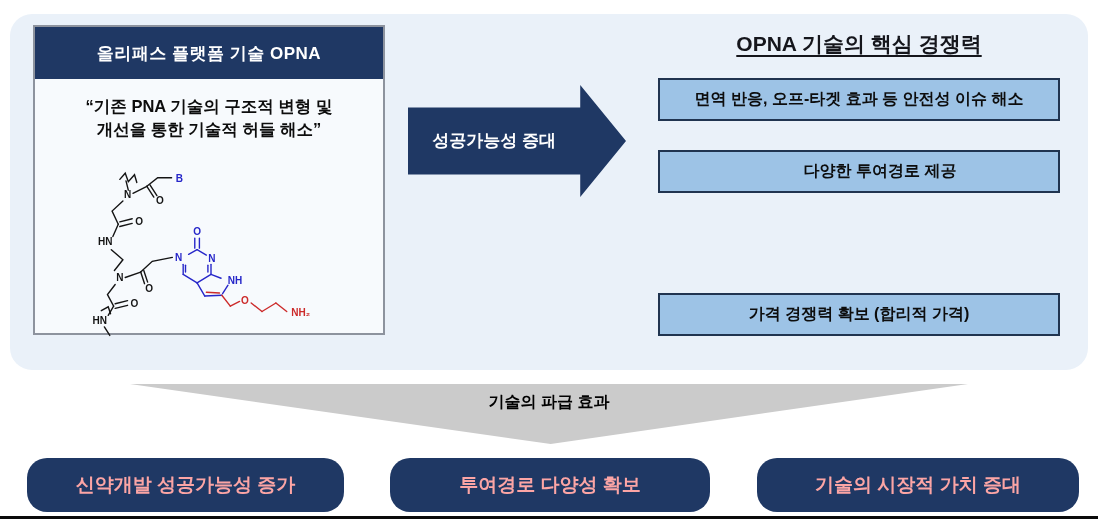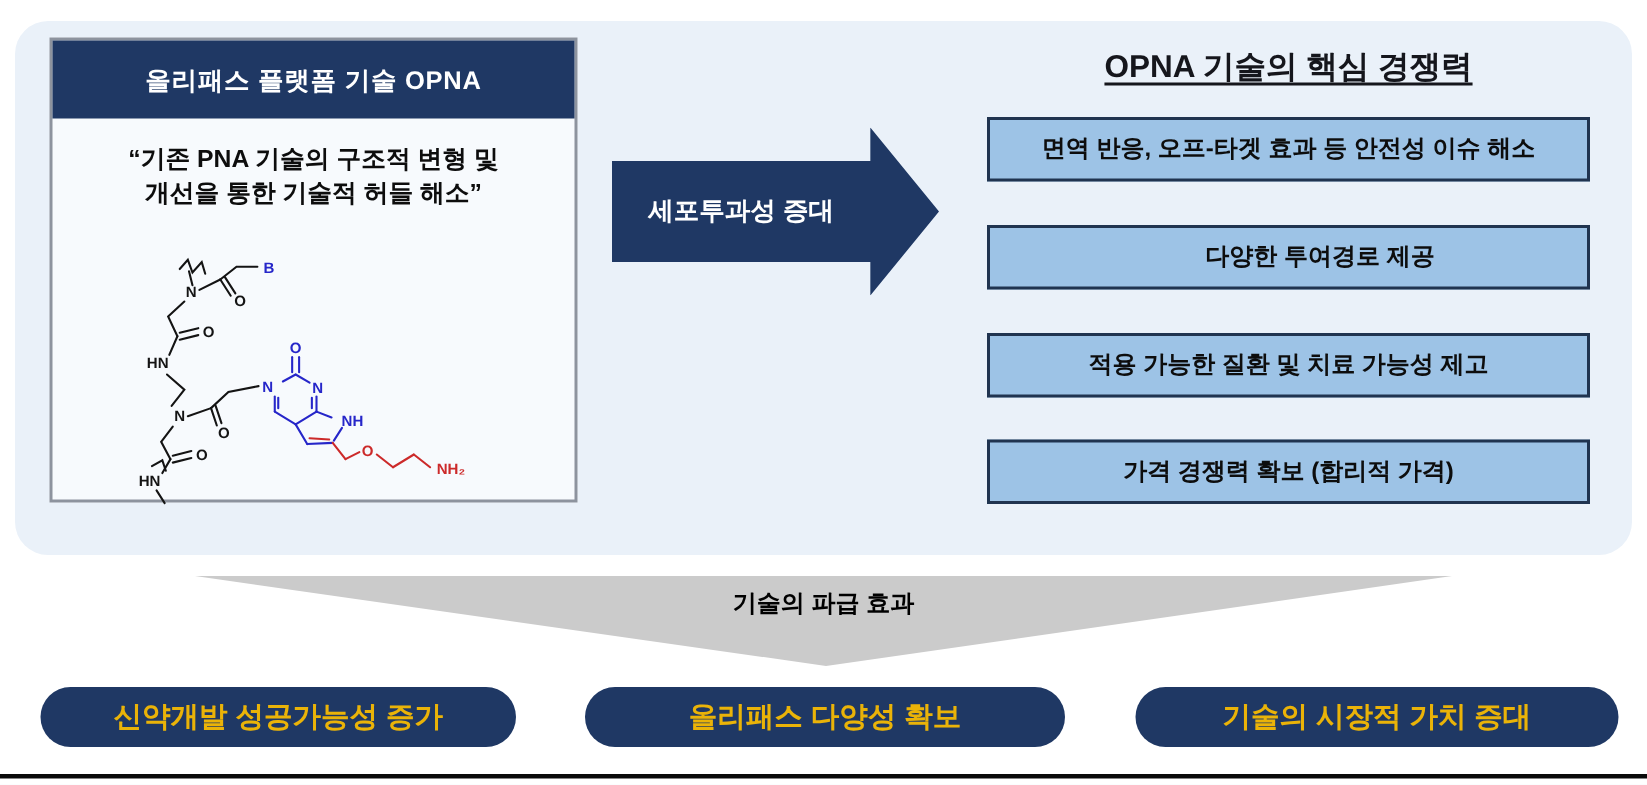--- a/index.html
+++ b/index.html
@@ -37,23 +37,23 @@
     font-size:16px;font-weight:700;color:#0d0d0d;white-space:nowrap;}
   .bb1{top:78px;} .bb2{top:150px;padding-left:42px;} .bb3{top:222px;} .bb4{top:293px;}
 
   
   .funnel{position:absolute;left:130px;top:384px;width:838px;height:60px;background:#CBCBCB;
     clip-path:polygon(0 0,100% 0,50.2% 100%);}
   .funnel-label{position:absolute;left:130px;top:392px;width:838px;text-align:center;
     font-size:16px;font-weight:700;color:#000000;}
 
   
-  .pill{position:absolute;top:458px;height:40px;background:#1F3864;border-radius:20px;
+  .pill{position:absolute;top:458px;height:54px;background:#1F3864;border-radius:20px;
     display:flex;align-items:center;justify-content:center;
-    color:#eab308;font-size:19px;font-weight:700;white-space:nowrap;}
+    color:#fca5a5;font-size:19px;font-weight:700;white-space:nowrap;}
   .pill1{left:27px;width:317px;}
   .pill2{left:390px;width:320px;}
   .pill3{left:757px;width:322px;}
 
   .bottom-line{position:absolute;left:0;top:516px;width:1098px;height:3px;background:#0a0a0a;}
 
   svg text{font-family:"Liberation Sans",sans-serif;font-weight:700;}
 </style>
 </head>
 <body>
@@ -139,31 +139,30 @@
         <path d="M259,176 L273,187"></path>
       </g>
       <g font-size="13" fill="#CC2A2A" text-anchor="middle">
         <text x="219" y="177">O</text>
         <text x="291" y="193">NH₂</text>
       </g>
     </svg>
   </div>
 
   <div class="arrow arrow1">
-    <div class="arrow-label">세포투과성 증대</div>
+    <div class="arrow-label">성공가능성 증대</div>
   </div>
 
   <div class="right-title">OPNA 기술의 핵심 경쟁력</div>
   <div class="benefit-box bb1">면역 반응, 오프-타겟 효과 등 안전성 이슈 해소</div>
   <div class="benefit-box bb2">다양한 투여경로 제공</div>
-  <div class="benefit-box bb3">적용 가능한 질환 및 치료 가능성 제고</div>
   <div class="benefit-box bb4">가격 경쟁력 확보 (합리적 가격)</div>
 
   <div class="funnel"></div>
   <div class="funnel-label">기술의 파급 효과</div>
 
   <div class="pill pill1">신약개발 성공가능성 증가</div>
-  <div class="pill pill2">올리패스 다양성 확보</div>
+  <div class="pill pill2">투여경로 다양성 확보</div>
   <div class="pill pill3">기술의 시장적 가치 증대</div>
 
   <div class="bottom-line"></div>
 
 </div>
 
 </body></html>

